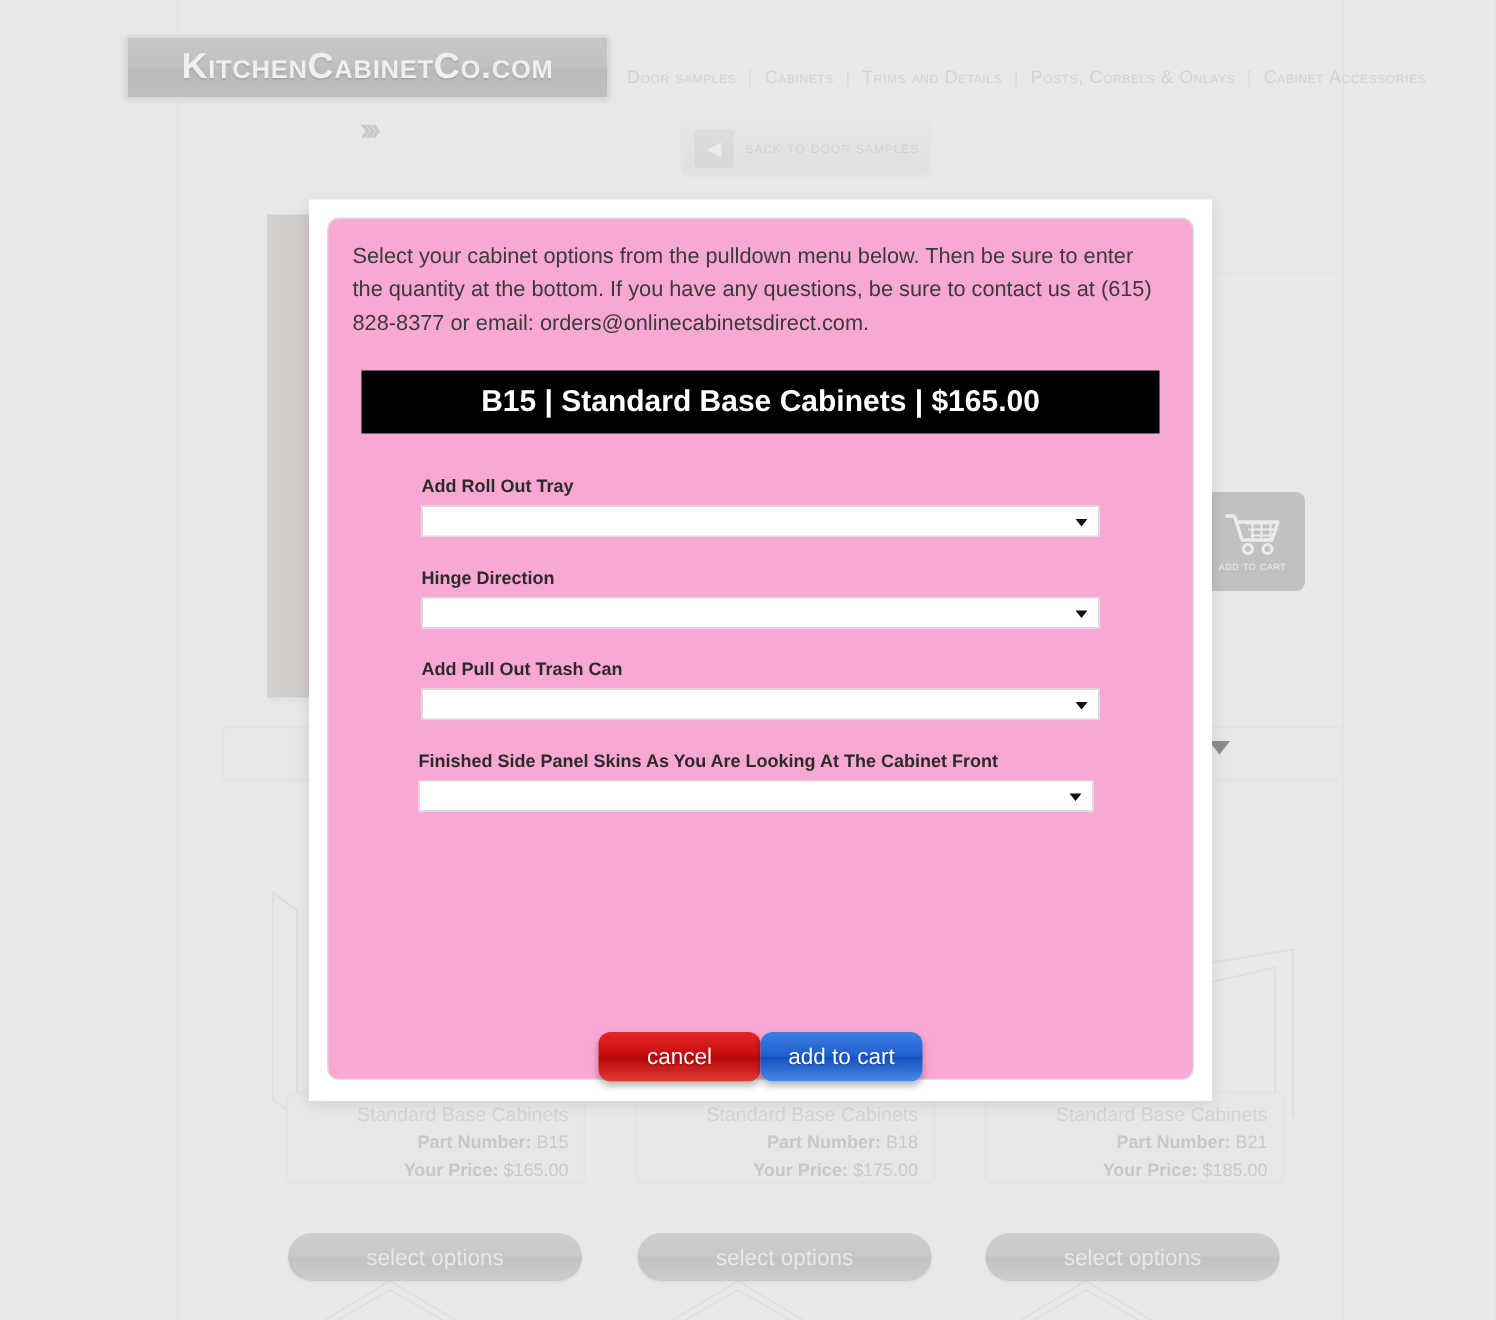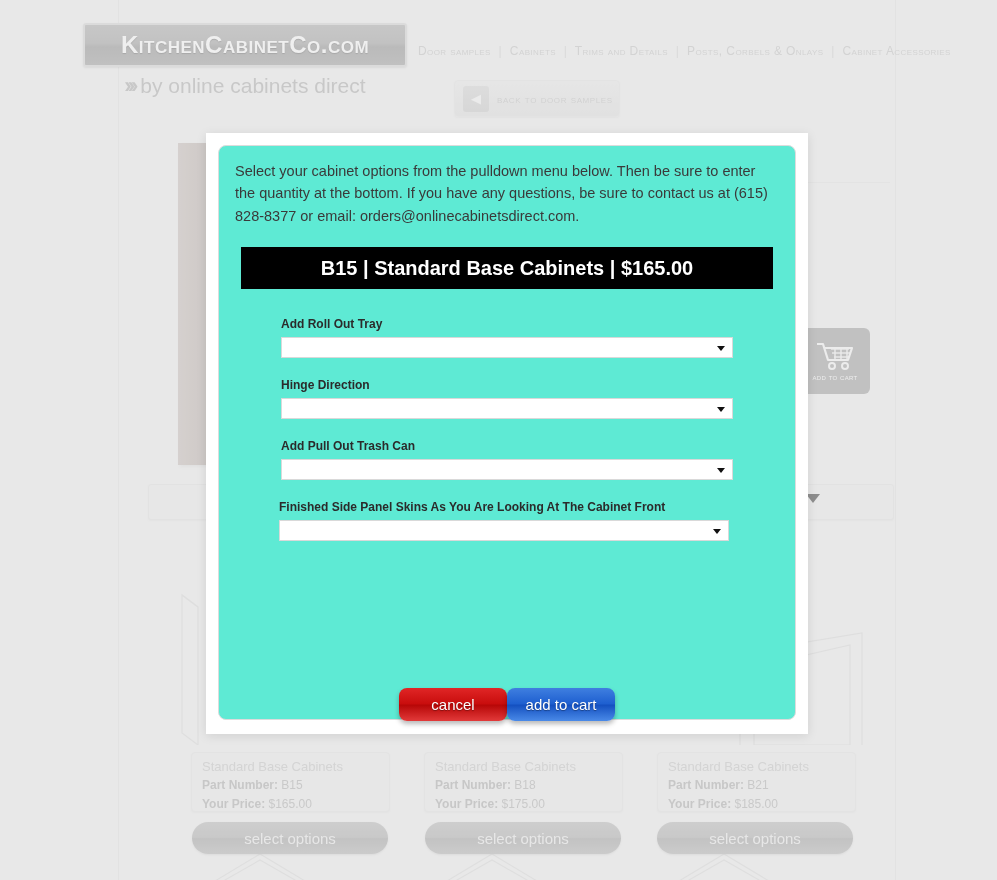--- a/index.html
+++ b/index.html
@@ -122,24 +122,25 @@
   #bg-select-right { left: 448px; width: 298px; }
   #bg-select-arrow {
     position: absolute; left: 806px; top: 494px;
     width: 0; height: 0;
     border-left: 7px solid transparent; border-right: 7px solid transparent;
     border-top: 9px solid #1a1a1a;
   }
 
   
   .prod-card {
-    position: absolute; top: 752px; width: 199px; height: 60px;
+    position: absolute; top: 728px; width: 199px; height: 60px;
     background: #dfdfdf; border: 1px solid #d7d7d7; border-radius: 4px;
     padding: 6px 10px;
     box-shadow: 0 1px 2px rgba(0,0,0,.05);
+    text-align: right;
   }
   .prod-title { font-size: 13px; color: #b5b5b5; margin-bottom: 2px; }
   .prod-line { font-size: 12px; color: #9e9e9e; line-height: 1.55; }
   .prod-line b { color: #9a9a9a; font-weight: bold; }
 
   .sel-opt-btn {
     position: absolute; top: 822px; width: 196px; height: 32px;
     border-radius: 16px;
     background: linear-gradient(to bottom,#a8a8a8 0%,#9d9d9d 48%,#909090 52%,#a3a3a3 100%);
     display: flex; align-items: center; justify-content: center;
@@ -159,21 +160,21 @@
     position: absolute; left: 206px; top: 133px;
     width: 602px; height: 601px;
     background: #ffffff;
     box-shadow: 0 2px 10px rgba(0,0,0,.10);
   }
   #modal-inner {
     position: absolute; left: 12px; top: 12px;
     width: 578px; height: 575px;
     border: 1px solid #dcdcdc;
     border-radius: 8px;
-    background: #5eead4;
+    background: #f9a8d4;
     padding: 14px 16px 0 16px;
   }
   #intro {
     font-size: 14.5px; color: #3a3a3a; line-height: 1.55;
     margin: 0 0 20px 0;
   }
 
   #title-bar {
     background: #000; color: #fff;
     height: 42px; margin: 0 6px 28px 6px;
@@ -229,21 +230,20 @@
 
   <div id="bg-page">
     <div id="content-col"></div>
 
     <div id="logo-wrap">
       <div id="logo-box">
         <span id="logo-text">KitchenCabinetCo.com</span>
       </div>
       <div id="logo-sub">
         <span id="chevrons">›››</span>
-        <span id="logo-tagline">by online cabinets direct</span>
       </div>
     </div>
 
     <div id="nav">
       <span class="navitem">Door samples</span>
       <span class="sep">|</span>
       <span class="navitem">Cabinets</span>
       <span class="sep">|</span>
       <span class="navitem">Trims and Details</span>
       <span class="sep">|</span>

